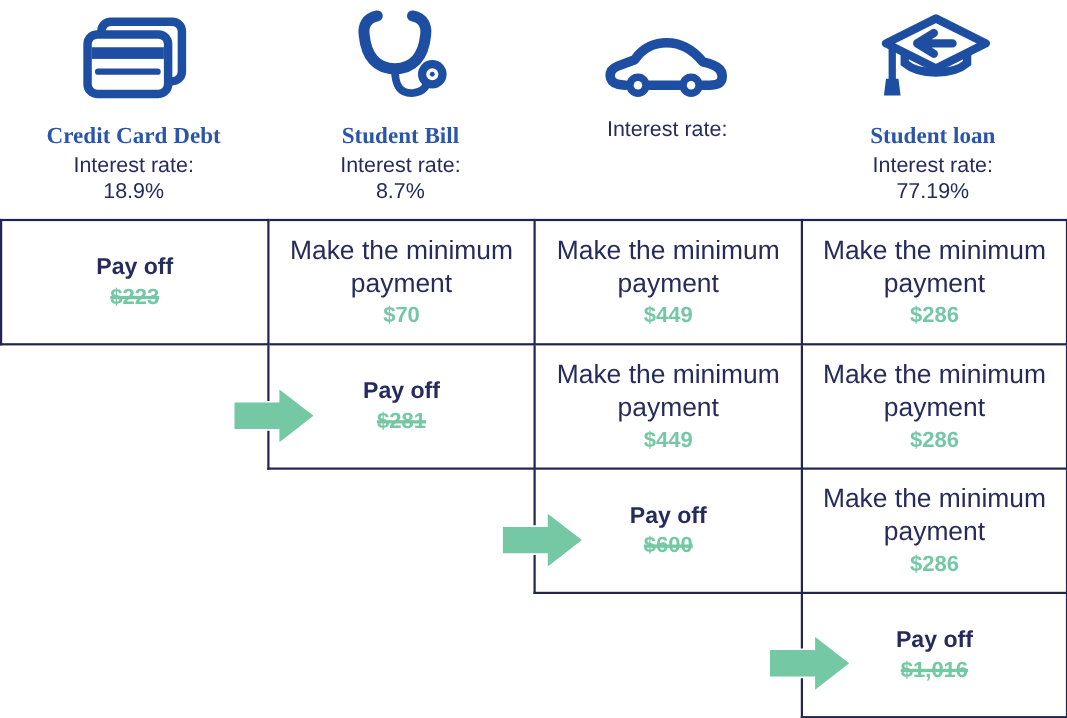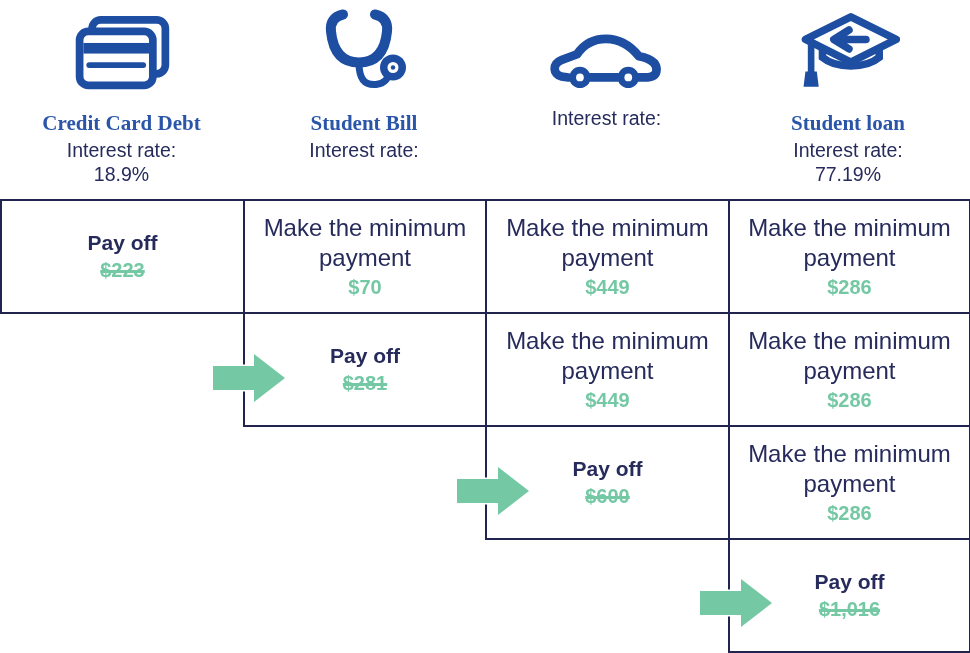--- a/index.html
+++ b/index.html
@@ -73,20 +73,21 @@
         <svg width="100" height="98" viewBox="0 0 100 95">
           <path d="M29 8 c-10 2 -13 9 -12 17 c2 20 11 31 28 31 c17 0 26 -11 28 -31 c1 -8 -2 -15 -12 -17" fill="none" stroke="#1d4ea2" stroke-width="10" stroke-linecap="round"></path>
           <path d="M45 56 c0 16 5 23 17 22 c9 -1 13 -7 13 -13" fill="none" stroke="#1d4ea2" stroke-width="7" stroke-linecap="round"></path>
           <circle cx="79" cy="61" r="13" fill="#1d4ea2"></circle>
           <circle cx="79" cy="61" r="5.5" fill="#ffffff"></circle>
           <circle cx="79" cy="61" r="2.2" fill="#1d4ea2"></circle>
         </svg>
       </div>
       <div class="col-title">Student Bill</div>
       <div class="col-sub">Interest rate:</div>
+      <div class="col-rate">8.7%</div>
     </div>
 
     <div class="col-header c3">
       <div class="icon-box">
         <svg width="116" height="70" viewBox="0 0 120 72" style="margin-bottom:6px;">
           <path d="M13 51 C4 49 3 38 13 34 L29 28 C37 16 49 12 59 12 C75 12 85 20 93 30 C103 32 113 36 111 46 C110 51 104 52 99 52 L93 52 M13 51 L20 52 M43 52 L71 52" fill="none" stroke="#1d4ea2" stroke-width="9" stroke-linecap="round" stroke-linejoin="round"></path>
           <circle cx="32" cy="52" r="11" fill="#1d4ea2"></circle>
           <circle cx="32" cy="52" r="4" fill="#ffffff"></circle>
           <circle cx="82" cy="52" r="11" fill="#1d4ea2"></circle>
           <circle cx="82" cy="52" r="4" fill="#ffffff"></circle>

